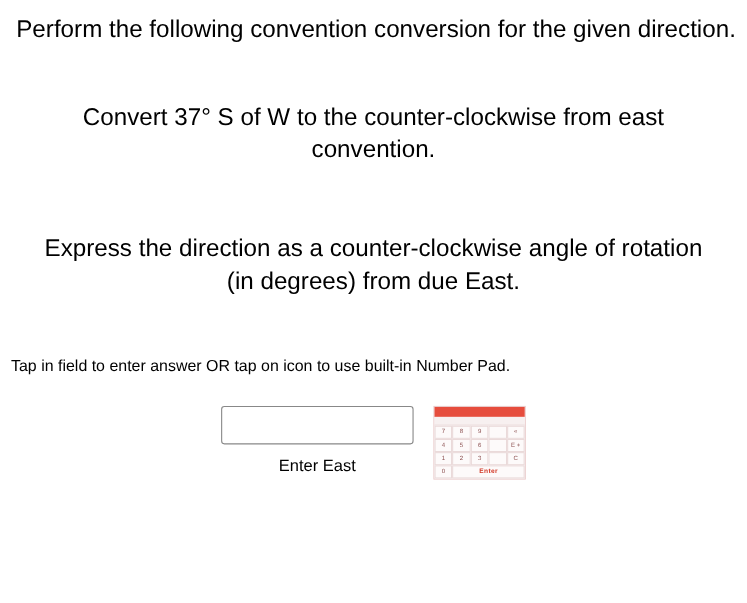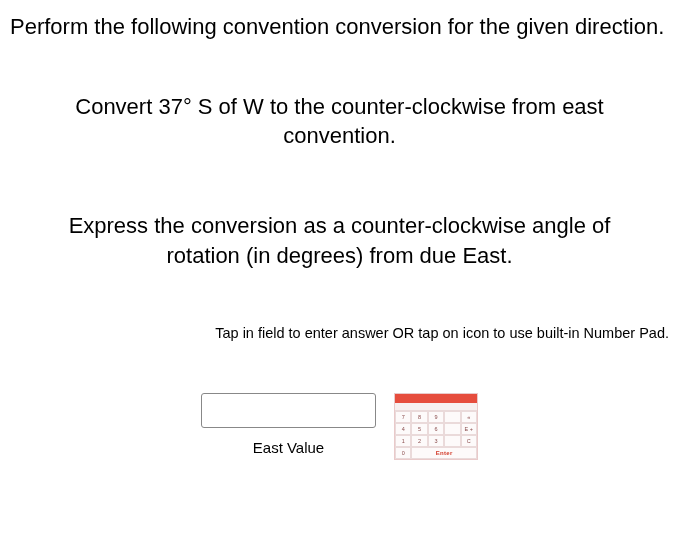--- a/index.html
+++ b/index.html
@@ -7,42 +7,42 @@
       width: 679px;
       height: 548px;
       font-family: Arial, Helvetica, sans-serif;
       background: #fff;
       color: #000;
       padding: 12px 10px;
     }
     .instruction {
       font-size: 22px;
       line-height: 1.35;
-      text-align: left;
+      text-align: right;
       margin-bottom: 50px;
     }
     .problem {
       font-size: 22px;
       line-height: 1.35;
       text-align: center;
       padding: 0 30px;
       margin-bottom: 60px;
     }
     .prompt {
       font-size: 22px;
       line-height: 1.35;
       text-align: center;
       padding: 0 28px;
       margin-bottom: 55px;
     }
     .prompt .bold { font-weight: normal; }
     .hint {
       font-size: 14.5px;
-      text-align: right;
-      margin-bottom: 52px;
+      text-align: left;
+      margin-bottom: 28px;
     }
     .input-row {
       display: flex;
       align-items: flex-start;
       justify-content: center;
       gap: 18px;
     }
     .input-col {
       display: flex;
       flex-direction: column;
@@ -103,29 +103,29 @@
     }
   </style>
 </head>
 <body>
 
 <div class="instruction">Perform the following convention conversion for the given direction.</div>
 
 <div class="problem">Convert 37° S of W to the counter-clockwise from east convention.</div>
 
 <div class="prompt">
-  <span>Express the conversion as a </span><span class="bold">counter-clockwise</span><span> angle of rotation (in degrees) from due East.</span>
+  <span>Express the direction as a </span><span class="bold">counter-clockwise</span><span> angle of rotation (in degrees) from due East.</span>
 </div>
 
 <div class="hint">Tap in field to enter answer OR tap on icon to use built-in Number Pad.</div>
 
 <div class="input-row">
   <div class="input-col">
     <input type="text" class="answer-input" value="" style="">
-    <div class="input-label">East Value</div>
+    <div class="input-label">Enter East</div>
   </div>
   <div class="numpad">
     <div class="numpad-header"></div>
     <div class="numpad-subheader"></div>
     <div class="numpad-grid">
       <div class="numpad-cell">7</div>
       <div class="numpad-cell">8</div>
       <div class="numpad-cell">9</div>
       <div class="numpad-cell"></div>
       <div class="numpad-cell">«</div>

